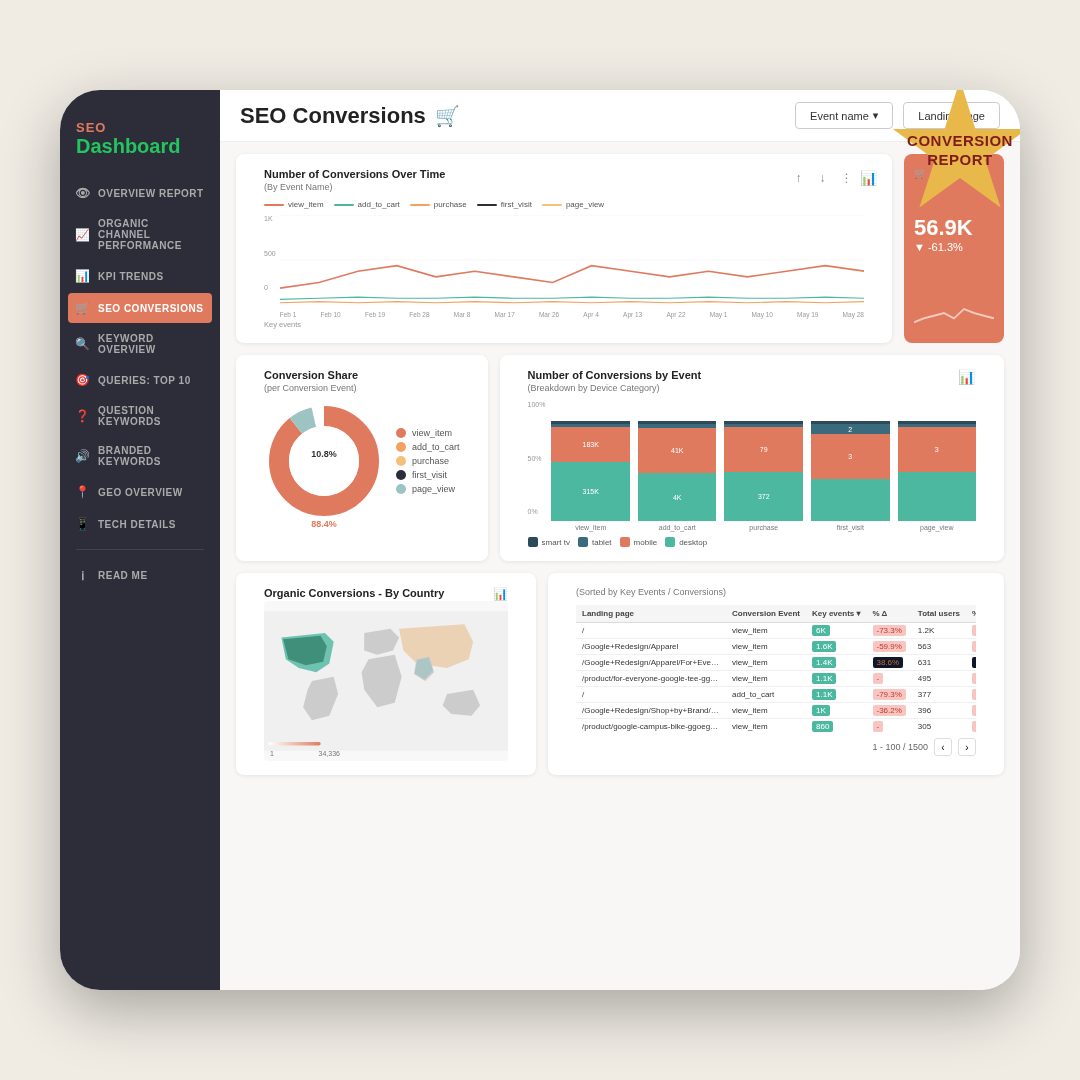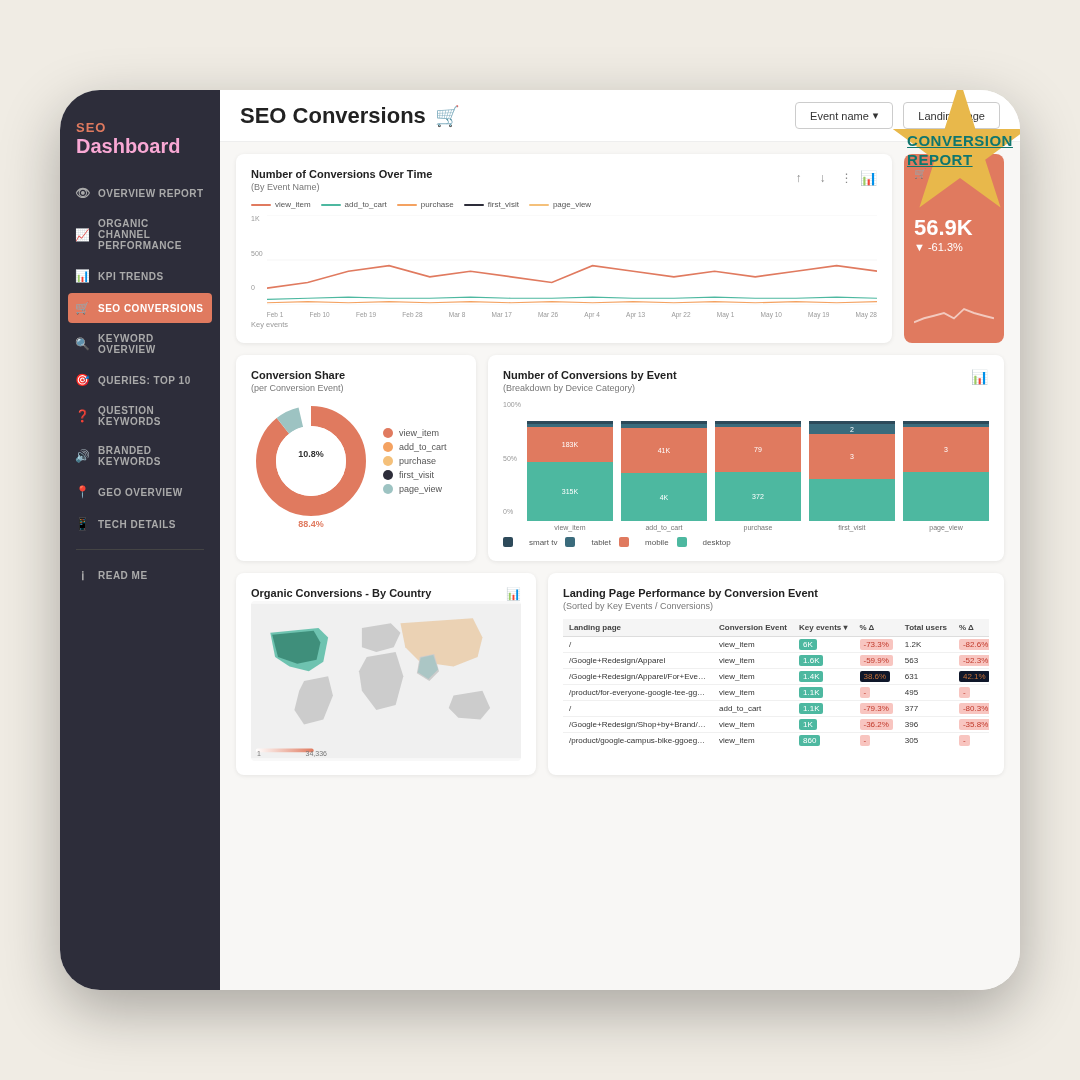--- a/index.html
+++ b/index.html
@@ -27,21 +27,21 @@
       padding: 20px 0;
     }
     .sidebar-brand {
       padding: 10px 16px 20px;
     }
     .sidebar-brand .seo-label {
       color: #e07a5f;
       font-size: 13px; font-weight: 700; letter-spacing: 1px;
     }
     .sidebar-brand .dashboard-label {
-      color: #f9a8d4;
+      color: #22c55e;
       font-size: 20px; font-weight: 700;
     }
     .sidebar-nav { display: flex; flex-direction: column; gap: 2px; }
     .nav-item {
       display: flex; align-items: center; gap: 8px;
       padding: 8px 16px;
       font-size: 10px; font-weight: 600; color: #aaa;
       cursor: pointer; text-transform: uppercase; letter-spacing: 0.5px;
     }
     .nav-item.active {
@@ -87,21 +87,21 @@
     
     .dashboard-grid {
       flex: 1; overflow-y: auto; overflow-x: hidden;
       padding: 12px 16px;
       display: flex; flex-direction: column; gap: 12px;
     }
     
     .card {
       background: #fff; border-radius: 8px;
       box-shadow: 0 1px 4px rgba(0,0,0,0.08);
-      padding: 14px 15px;
+      padding: 14px 28px;
     }
     .card-title { font-size: 11px; font-weight: 700; color: #222; margin-bottom: 2px; }
     .card-subtitle { font-size: 9px; color: #777; margin-bottom: 8px; }
     
     .top-row { display: flex; gap: 12px; }
     .chart-full { flex: 1; position: relative; }
     
     .metric-card-red {
       width: 100px; min-width: 100px;
       background: #e07a5f;
@@ -120,21 +120,21 @@
     .donut-card { flex: 0 0 240px; }
     .bar-card { flex: 1; }
     
     .donut-wrap { display: flex; align-items: center; gap: 12px; }
     .donut-legend { display: flex; flex-direction: column; gap: 4px; }
     .donut-legend-item { display: flex; align-items: center; gap: 6px; font-size: 9px; color: #555; }
     .donut-dot { width: 10px; height: 10px; border-radius: 50%; flex-shrink: 0; }
     .bar-group { display: flex; flex-direction: column; align-items: center; flex: 1; }
     .bar-label { font-size: 7px; color: #777; margin-top: 3px; text-align: center; }
     .bar-legend { display: flex; gap: 8px; flex-wrap: wrap; margin-top: 6px; }
-    .bar-legend-item { display: flex; align-items: center; gap: 16px; font-size: 8px; color: #555; }
+    .bar-legend-item { display: flex; align-items: center; gap: 4px; font-size: 8px; color: #555; }
     
     .bottom-row { display: flex; gap: 12px; justify-content: flex-end; }
     .map-card { flex: 0 0 300px; }
     .table-card { flex: 1; overflow: hidden; }
     
     .world-map-wrap { width: 100%; height: 160px; position: relative; background: #f8f8f8; border-radius: 4px; overflow: hidden; }
     
     .data-table { width: 100%; border-collapse: collapse; font-size: 8px; }
     .data-table th {
       background: #f5f5f5; padding: 4px 6px;
@@ -162,24 +162,23 @@
       display: flex; align-items: center; justify-content: center;
     }
     .star-shape {
       position: absolute;
       width: 140px; height: 140px;
       background: #e8b84b;
       clip-path: polygon(50% 0%, 61% 35%, 98% 35%, 68% 57%, 79% 91%, 50% 70%, 21% 91%, 32% 57%, 2% 35%, 39% 35%);
     }
     .badge-text {
       position: relative; z-index: 2;
-      text-align: left; color: #0f766e;
+      text-align: center; color: #7f1d1d;
       font-size: 15px; font-weight: 900; text-transform: uppercase; letter-spacing: 0.5px;
       line-height: 1.3;
-      text-decoration: underline;
     }
     .ctrl-btn { width: 20px; height: 20px; border: none; background: none; cursor: pointer; color: #888; font-size: 12px; }
     
     .sparkline { width: 100%; height: 40px; }
   </style>
 </head>
 <body>
 
 <div class="tablet-frame">
 
@@ -539,21 +538,20 @@
               </defs>
             </svg>
             <div style="position:absolute; bottom:4px; left:6px; display:flex; justify-content:space-between; width:70px; font-size:7px; color:#777;">
               <span>1</span>
               <span>34,336</span>
             </div>
           </div>
         </div>
 
         <div class="card table-card">
-          <div class="card-title">Landing Page Performance by Conversion Event</div>
           <div class="card-subtitle">(Sorted by Key Events / Conversions)</div>
           <div style="overflow-x: auto;">
             <table class="data-table">
               <thead>
                 <tr>
                   <th>Landing page</th>
                   <th>Conversion Event</th>
                   <th>Key events ▾</th>
                   <th>% Δ</th>
                   <th>Total users</th>
@@ -621,18 +619,23 @@
     <td>view_item</td>
     <td><span class="cell-teal">860</span></td>
     <td><span class="cell-pink">-</span></td>
     <td>305</td>
     <td><span class="cell-pink">-</span></td>
 
   </tr>
                 </tbody>
             </table>
           </div>
+          <div class="table-pagination">
+            <span>1 - 100 / 1500</span>
+            <button class="pagination-btn">‹</button>
+            <button class="pagination-btn">›</button>
+          </div>
         </div>
       </div>
 
     </div>
   </div>
 </div>
 
 </body></html>

